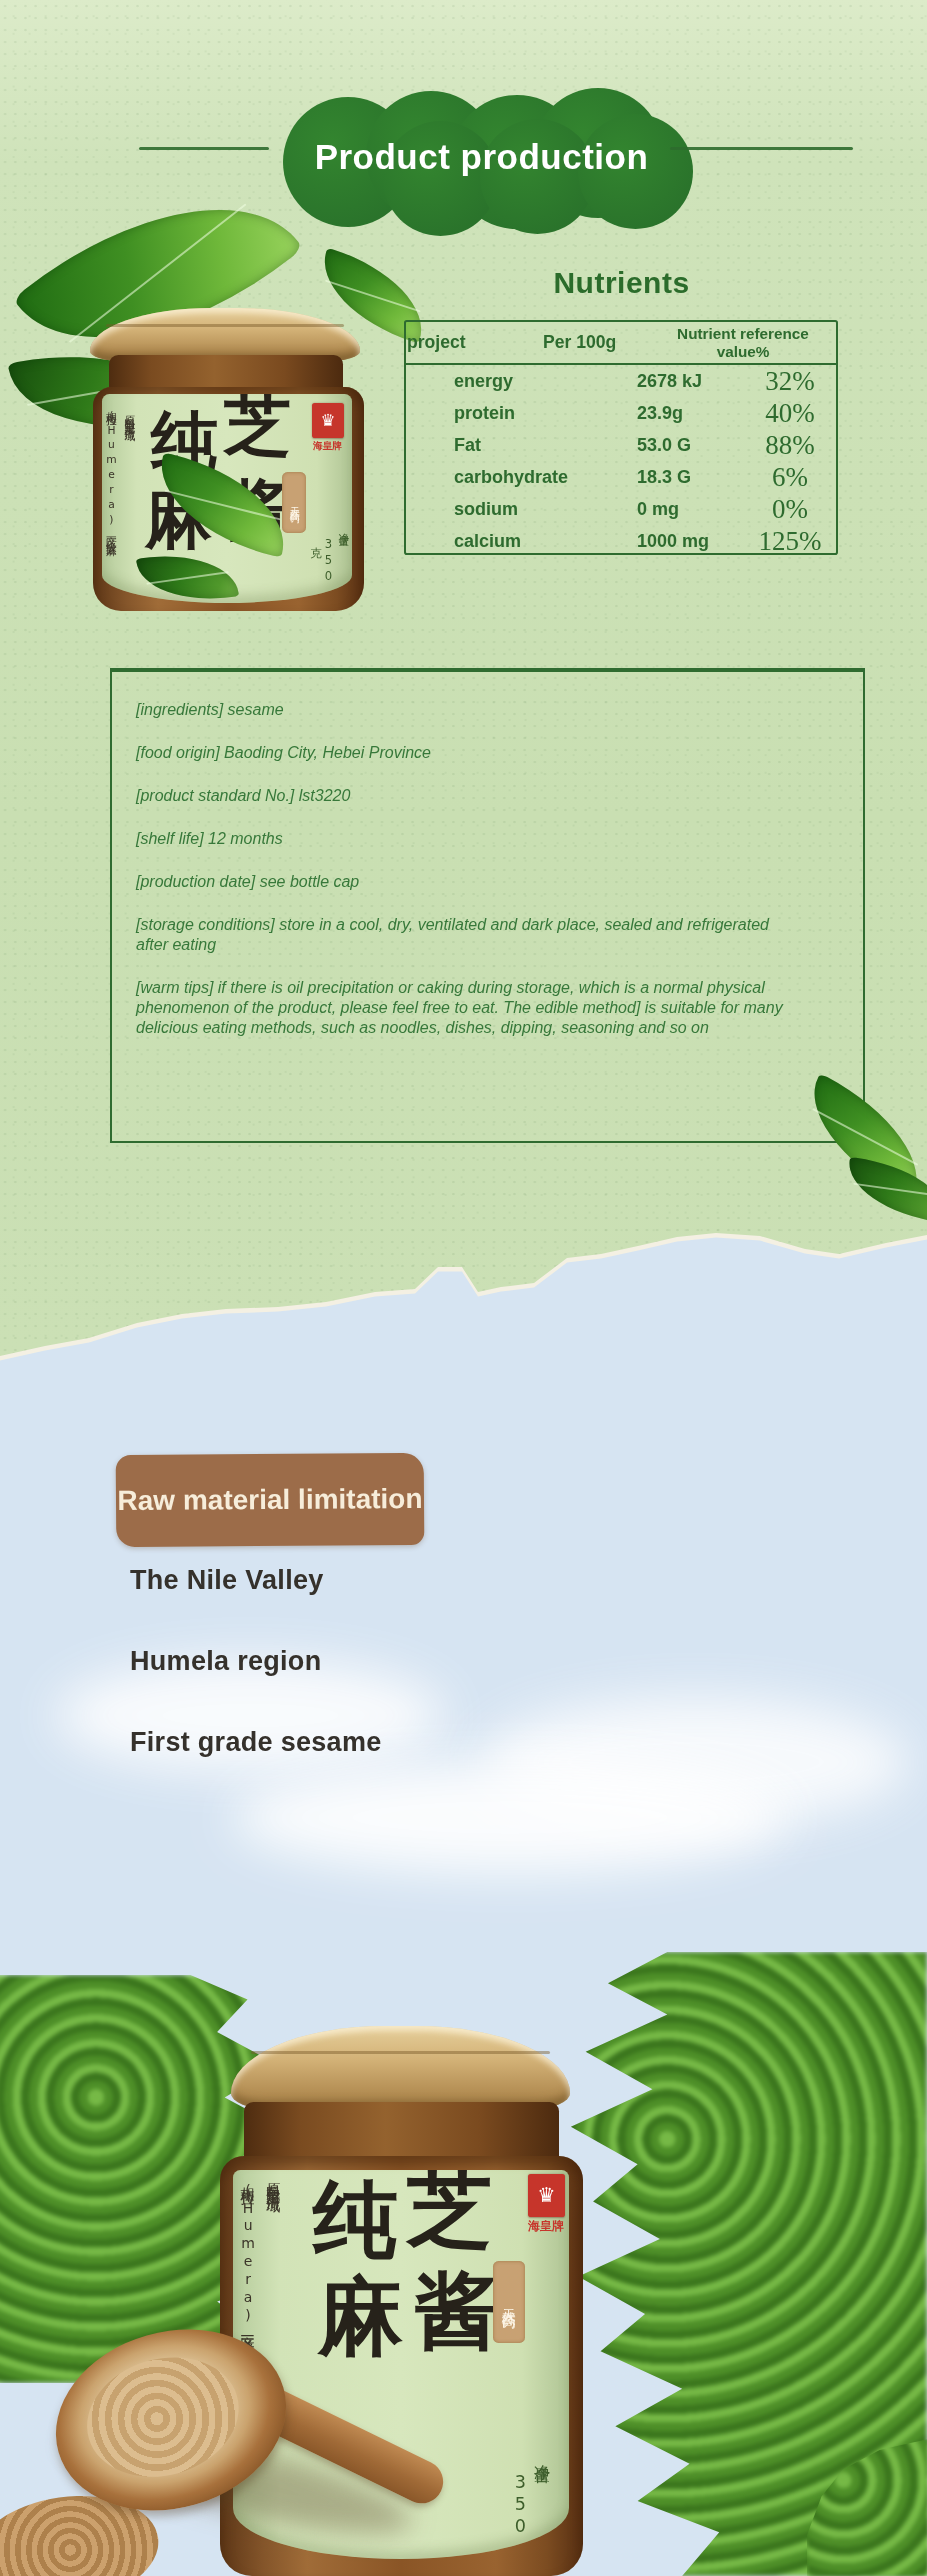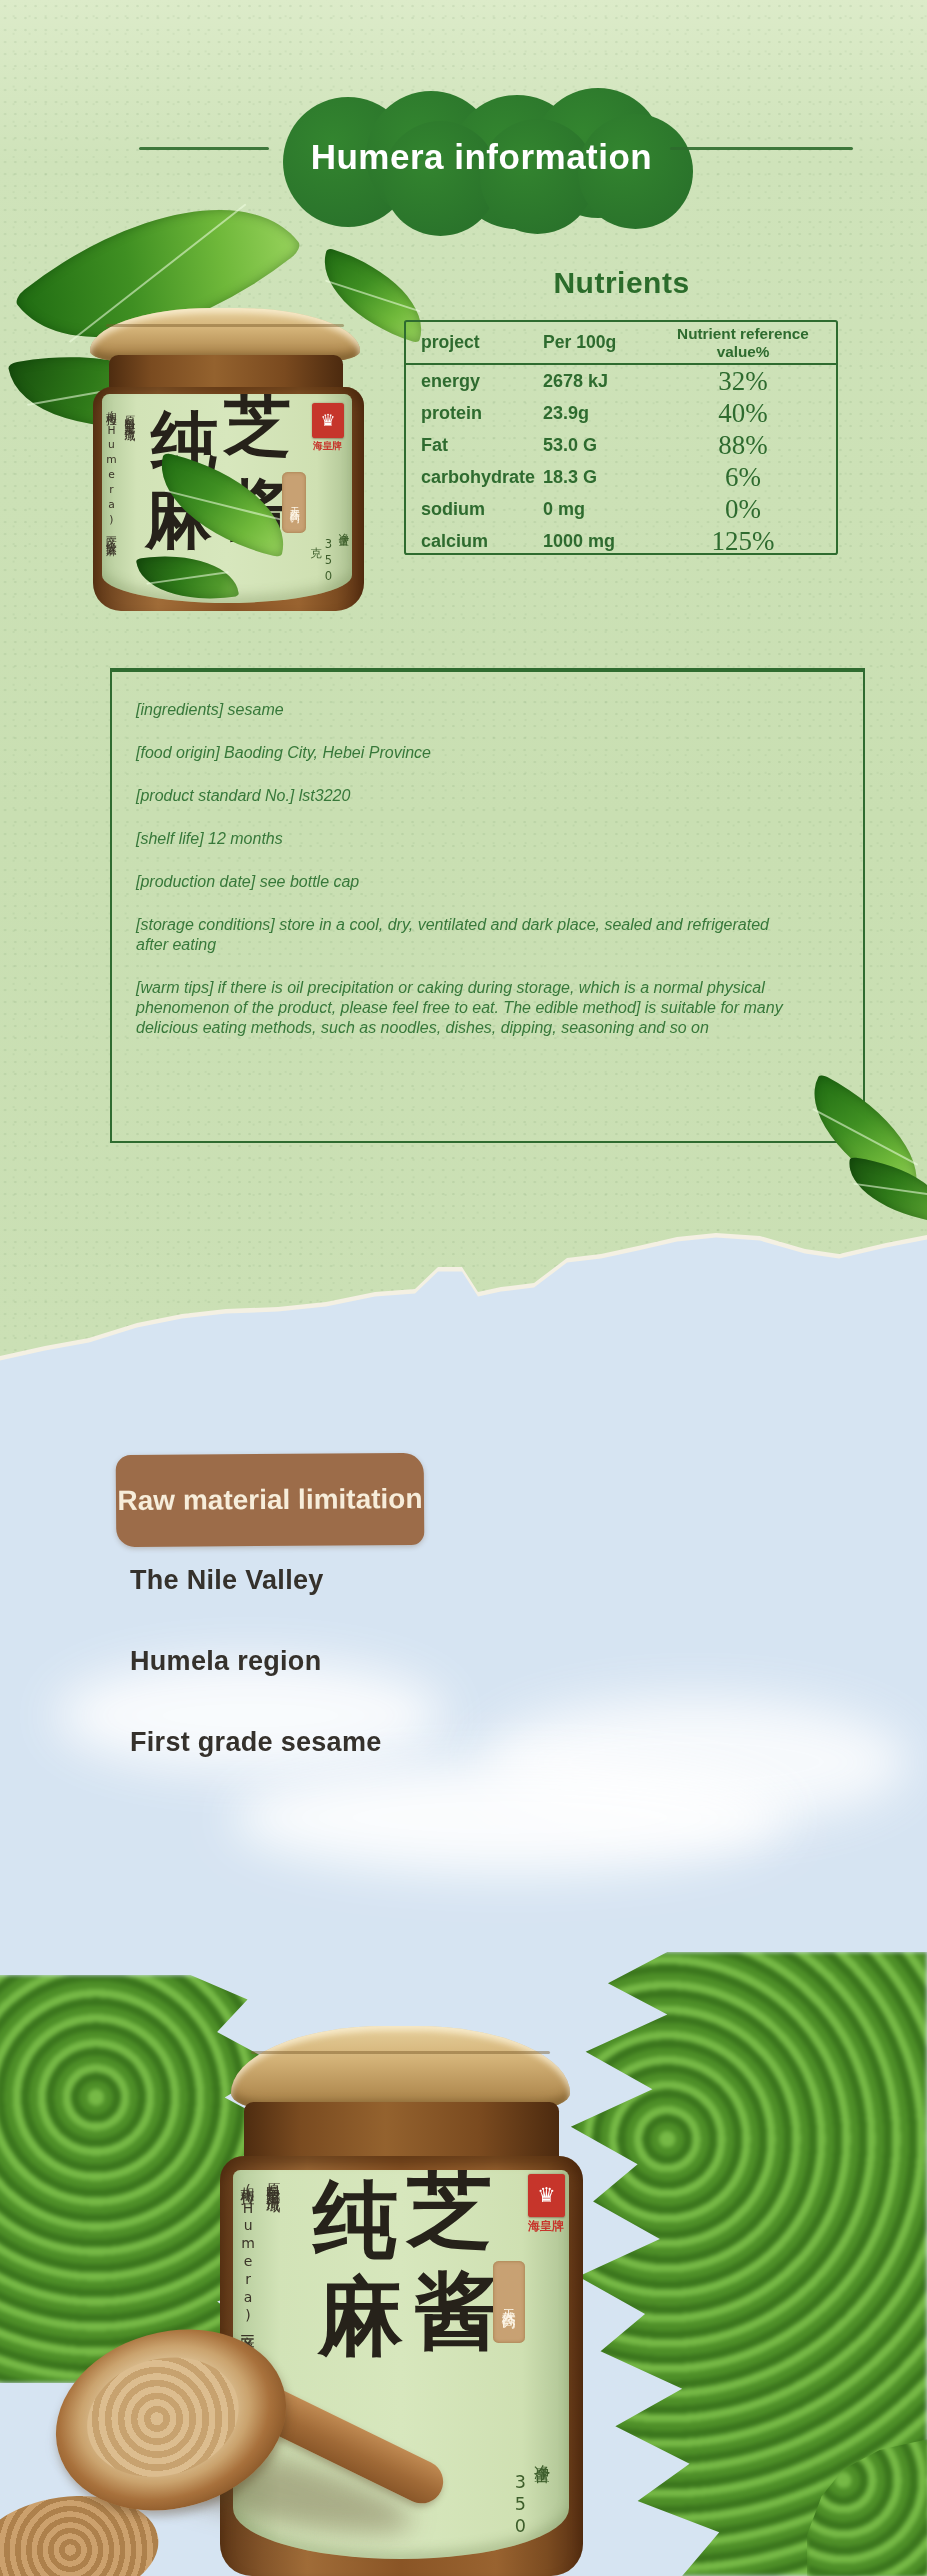--- a/index.html
+++ b/index.html
@@ -44,27 +44,27 @@
   .tline{height:2.8px;background:#2e6b2e;border-radius:1.9px;opacity:.9;}
   .tcirc{border-radius:50%;background:radial-gradient(circle at 38% 35%,#33852f,#2a732b 75%);}
   .title-text{color:#fff;font-size:35px;font-weight:bold;text-align:center;letter-spacing:0.5px;}
 
   
   .nutri-heading{color:#2b6c2b;font-size:30px;font-weight:bold;text-align:center;letter-spacing:0.5px;}
   .nutri-table{left:404px;top:320px;width:434px;height:235px;border:2.8px solid #2e6b2f;
       border-radius:2.8px;box-sizing:border-box;}
   .nt-head{display:flex;align-items:center;height:41px;border-bottom:2.8px solid #2e6b2f;
       color:#2e6b2f;font-weight:bold;}
-  .nt-c1{width:137px;padding-left:15px;box-sizing:border-box;}
+  .nt-c1{width:137px;padding-left:1px;box-sizing:border-box;}
   .nt-c2{width:119px;}
   .nt-c3{flex:1;text-align:center;padding-right:12px;}
   .nt-head .nt-c1,.nt-head .nt-c2{font-size:17.6px;}
   .nt-head .nt-c3{font-size:15.3px;}
   .nt-row{display:flex;align-items:center;height:32px;color:#2e6b2f;}
-  .nt-row .nt-c1,.nt-row .nt-c2{font-size:18px;font-weight:bold;}
+  .nt-row .nt-c1,.nt-row .nt-c2{font-size:18px;font-weight:bold;margin-left:47px;}
   .pct{font-family:"Liberation Serif",serif;font-size:27px;}
 
   
   .info-box{left:93px;top:668px;width:755px;height:475px;border:2.8px solid #2f6b30;border-top-width:4.6px;
       box-sizing:border-box;padding:28px 56px 0 24px;margin-left:17px;}
   .info-box p{margin:0 0 23px 0;font-style:italic;font-size:16px;line-height:1.25;
       color:#37783a;max-width:660px;}
 
   
   .leaf{position:absolute;background:linear-gradient(120deg,#1f6b12,#3f8f22 40%,#6fb83a 72%,#9ad45e);
@@ -179,21 +179,21 @@
   </div>
 
   <div class="abs tline" style="left:139px;top:147px;width:130px;"></div>
   <div class="abs tcirc" style="left:283px;top:97px;width:130px;height:130px;"></div>
   <div class="abs tcirc" style="left:366px;top:91px;width:130px;height:130px;"></div>
   <div class="abs tcirc" style="left:450px;top:95px;width:134px;height:134px;"></div>
   <div class="abs tcirc" style="left:533px;top:88px;width:130px;height:130px;"></div>
   <div class="abs tcirc" style="left:383px;top:121px;width:115px;height:115px;"></div>
   <div class="abs tcirc" style="left:480px;top:119px;width:115px;height:115px;"></div>
   <div class="abs tcirc" style="left:578px;top:114px;width:115px;height:115px;"></div>
-  <div class="abs title-text" style="left:287px;top:137px;width:389px;">Humera information</div>
+  <div class="abs title-text" style="left:287px;top:137px;width:389px;">Product production</div>
   <div class="abs tline" style="left:670px;top:147px;width:183px;"></div>
 
   <div class="abs" style="left:37px;top:176px;width:371px;height:436px;">
     <div class="leaf" style="left:-9.3px;top:28px;width:260px;height:139px;transform:rotate(-38deg);"></div>
     <div class="leaf dark" style="left:-23px;top:172px;width:172px;height:88px;transform:rotate(-10deg);"></div>
     <div class="leaf" style="left:278px;top:88px;width:116px;height:63px;transform:rotate(18deg);"></div>
 
     <div class="abs jar-lid" style="left:53px;top:132px;width:270px;height:53px;"></div>
     <div class="abs jar-neck" style="left:72px;top:179px;width:234px;height:48px;"></div>
     <div class="abs jar-body" style="left:56px;top:211px;width:271px;height:224px;border-radius:18.5px 18.5px 28px 28px;"></div>

